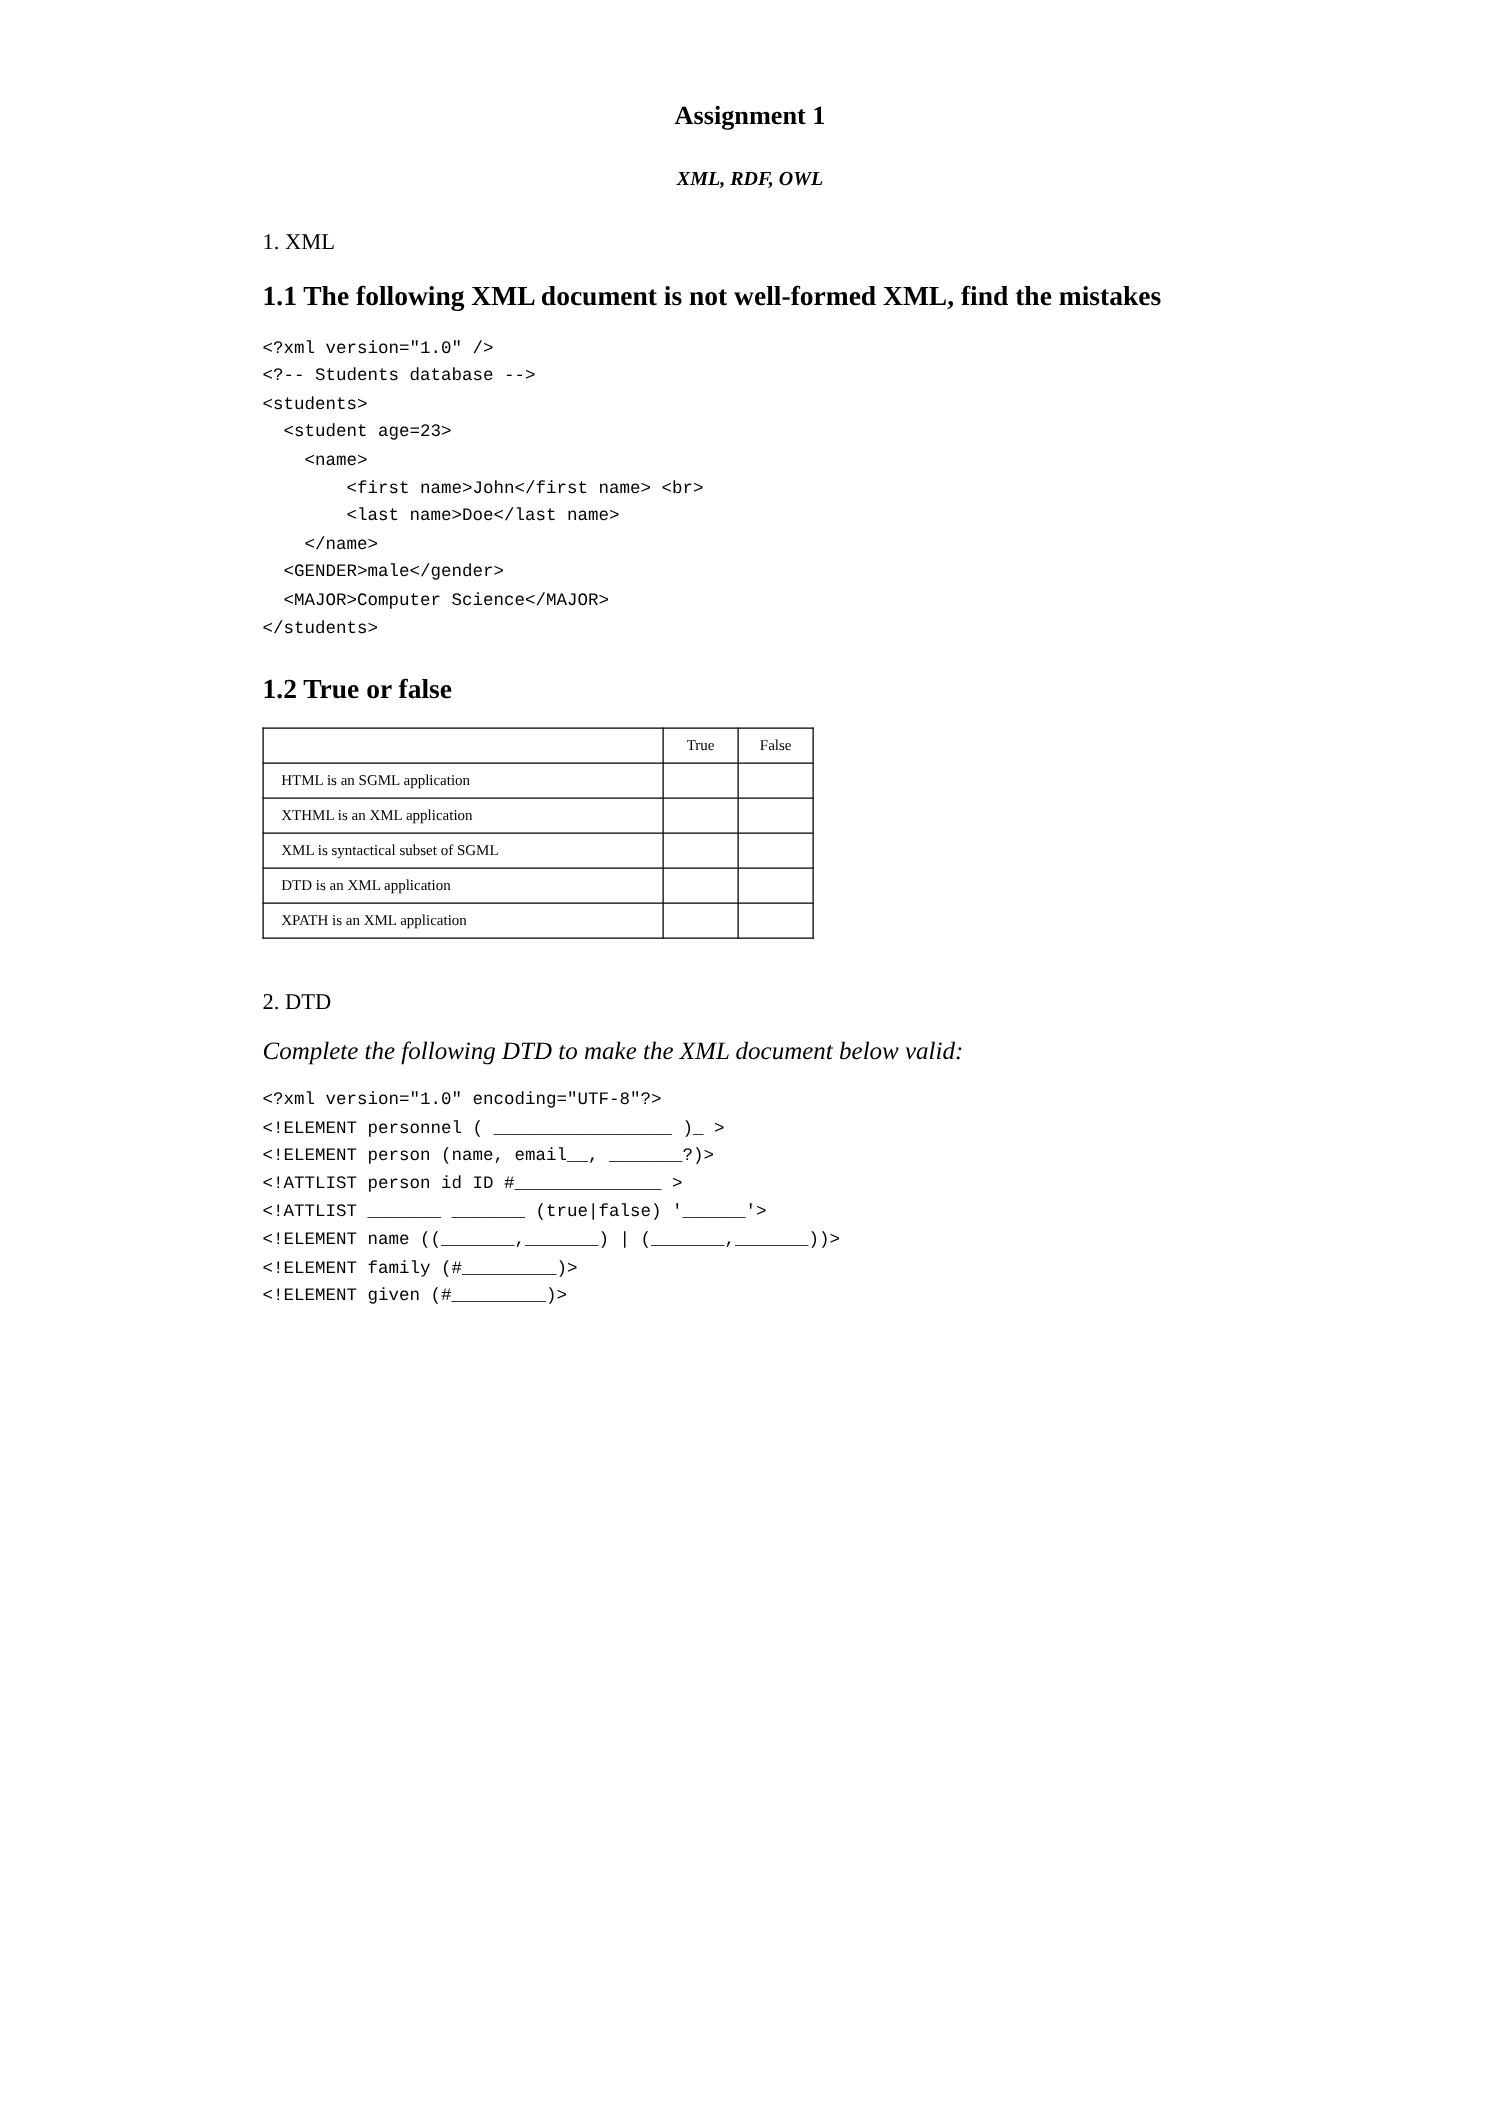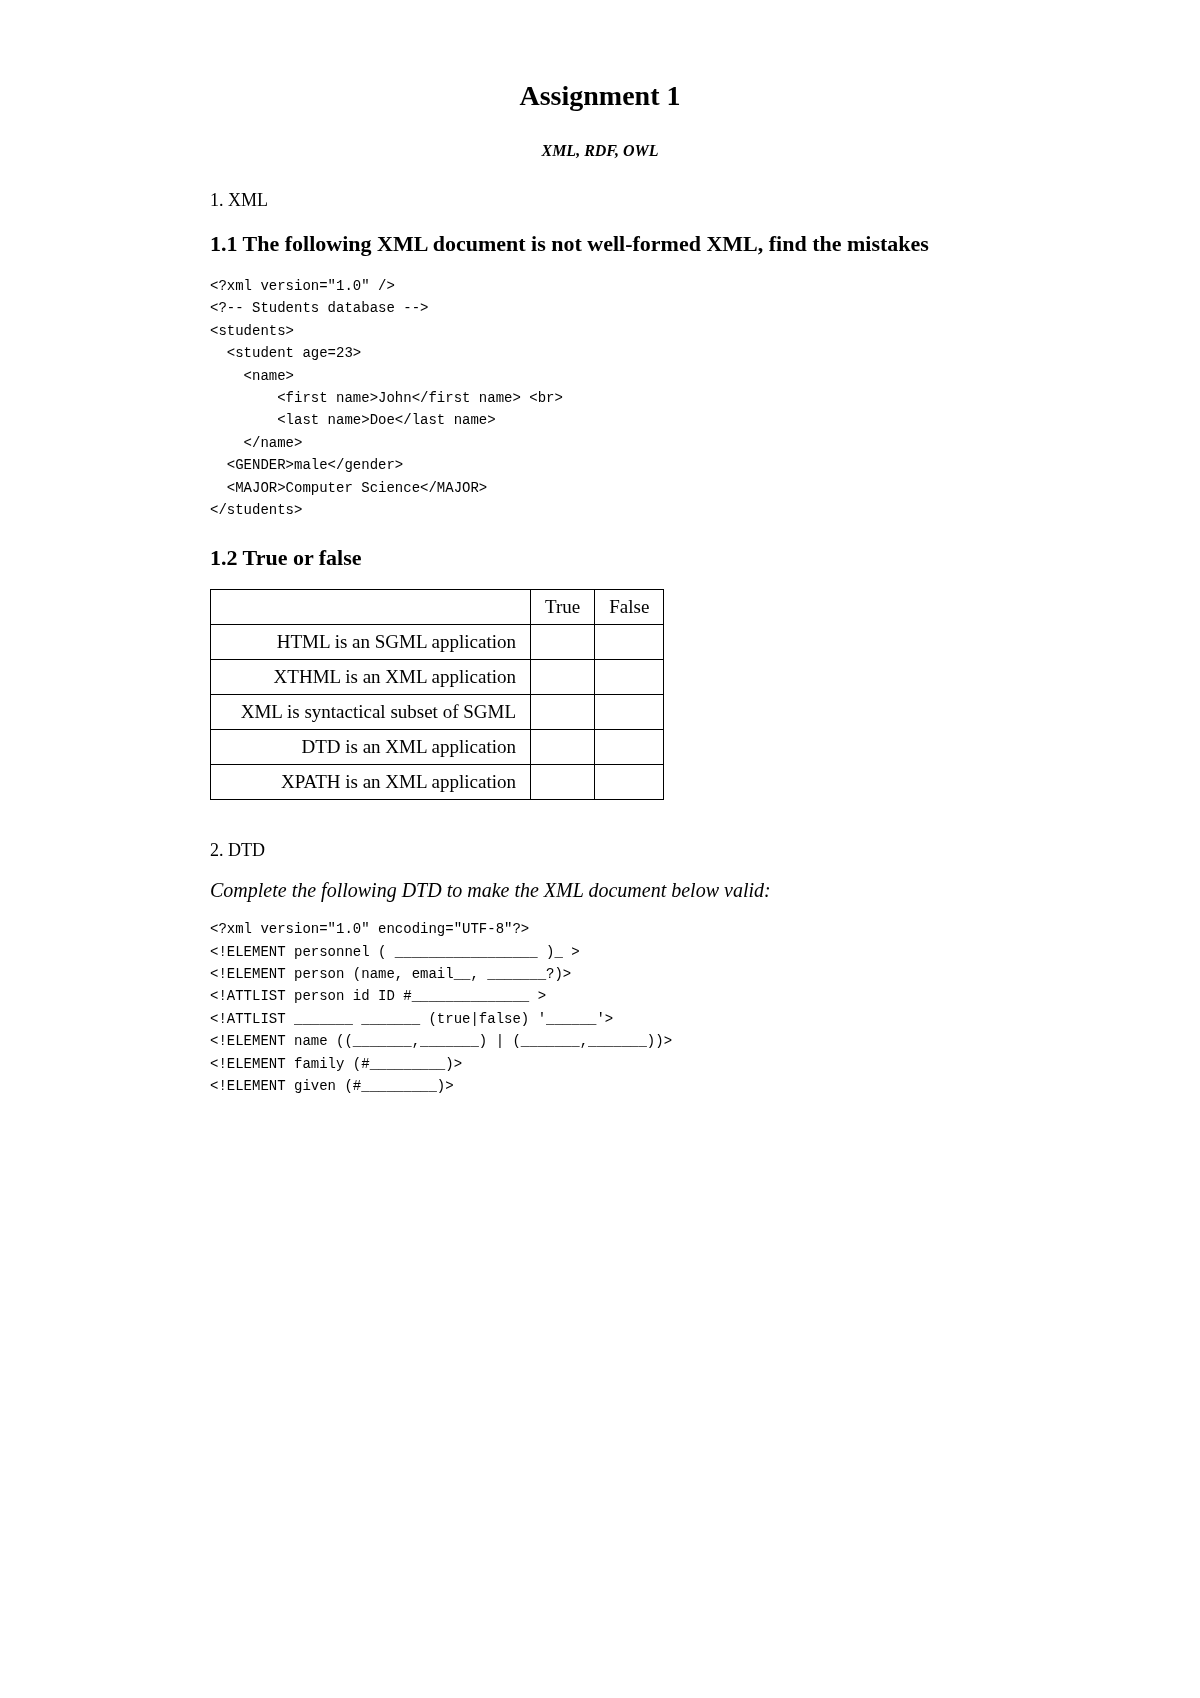--- a/index.html
+++ b/index.html
@@ -18,21 +18,21 @@
     }
 
     .page {
       width: 900px;
       margin: 0 auto;
       padding: 80px 60px;
     }
 
     .title {
       text-align: center;
-      font-size: 28px;
+      font-size: 21px;
       font-weight: bold;
       margin-bottom: 30px;
     }
 
     .subtitle {
       text-align: center;
       font-size: 16px;
       font-weight: bold;
       font-style: italic;
     }
@@ -56,29 +56,29 @@
       font-size: 14px;
       line-height: 1.6;
       margin: 16px 0 24px 0;
       white-space: pre;
       background: #fff;
     }
 
     .true-false-table {
       border-collapse: collapse;
       margin: 16px 0 30px 0;
-      font-size: 19px;
+      font-size: 12px;
       padding-left: 16px;
     }
 
     .true-false-table th,
     .true-false-table td {
       border: 1px solid #000;
       padding: 6px 14px;
-      text-align: right;
+      text-align: left;
     }
 
     .true-false-table th {
       text-align: center;
       font-weight: normal;
     }
 
     .true-false-table td.center {
       text-align: center;
       width: 60px;

